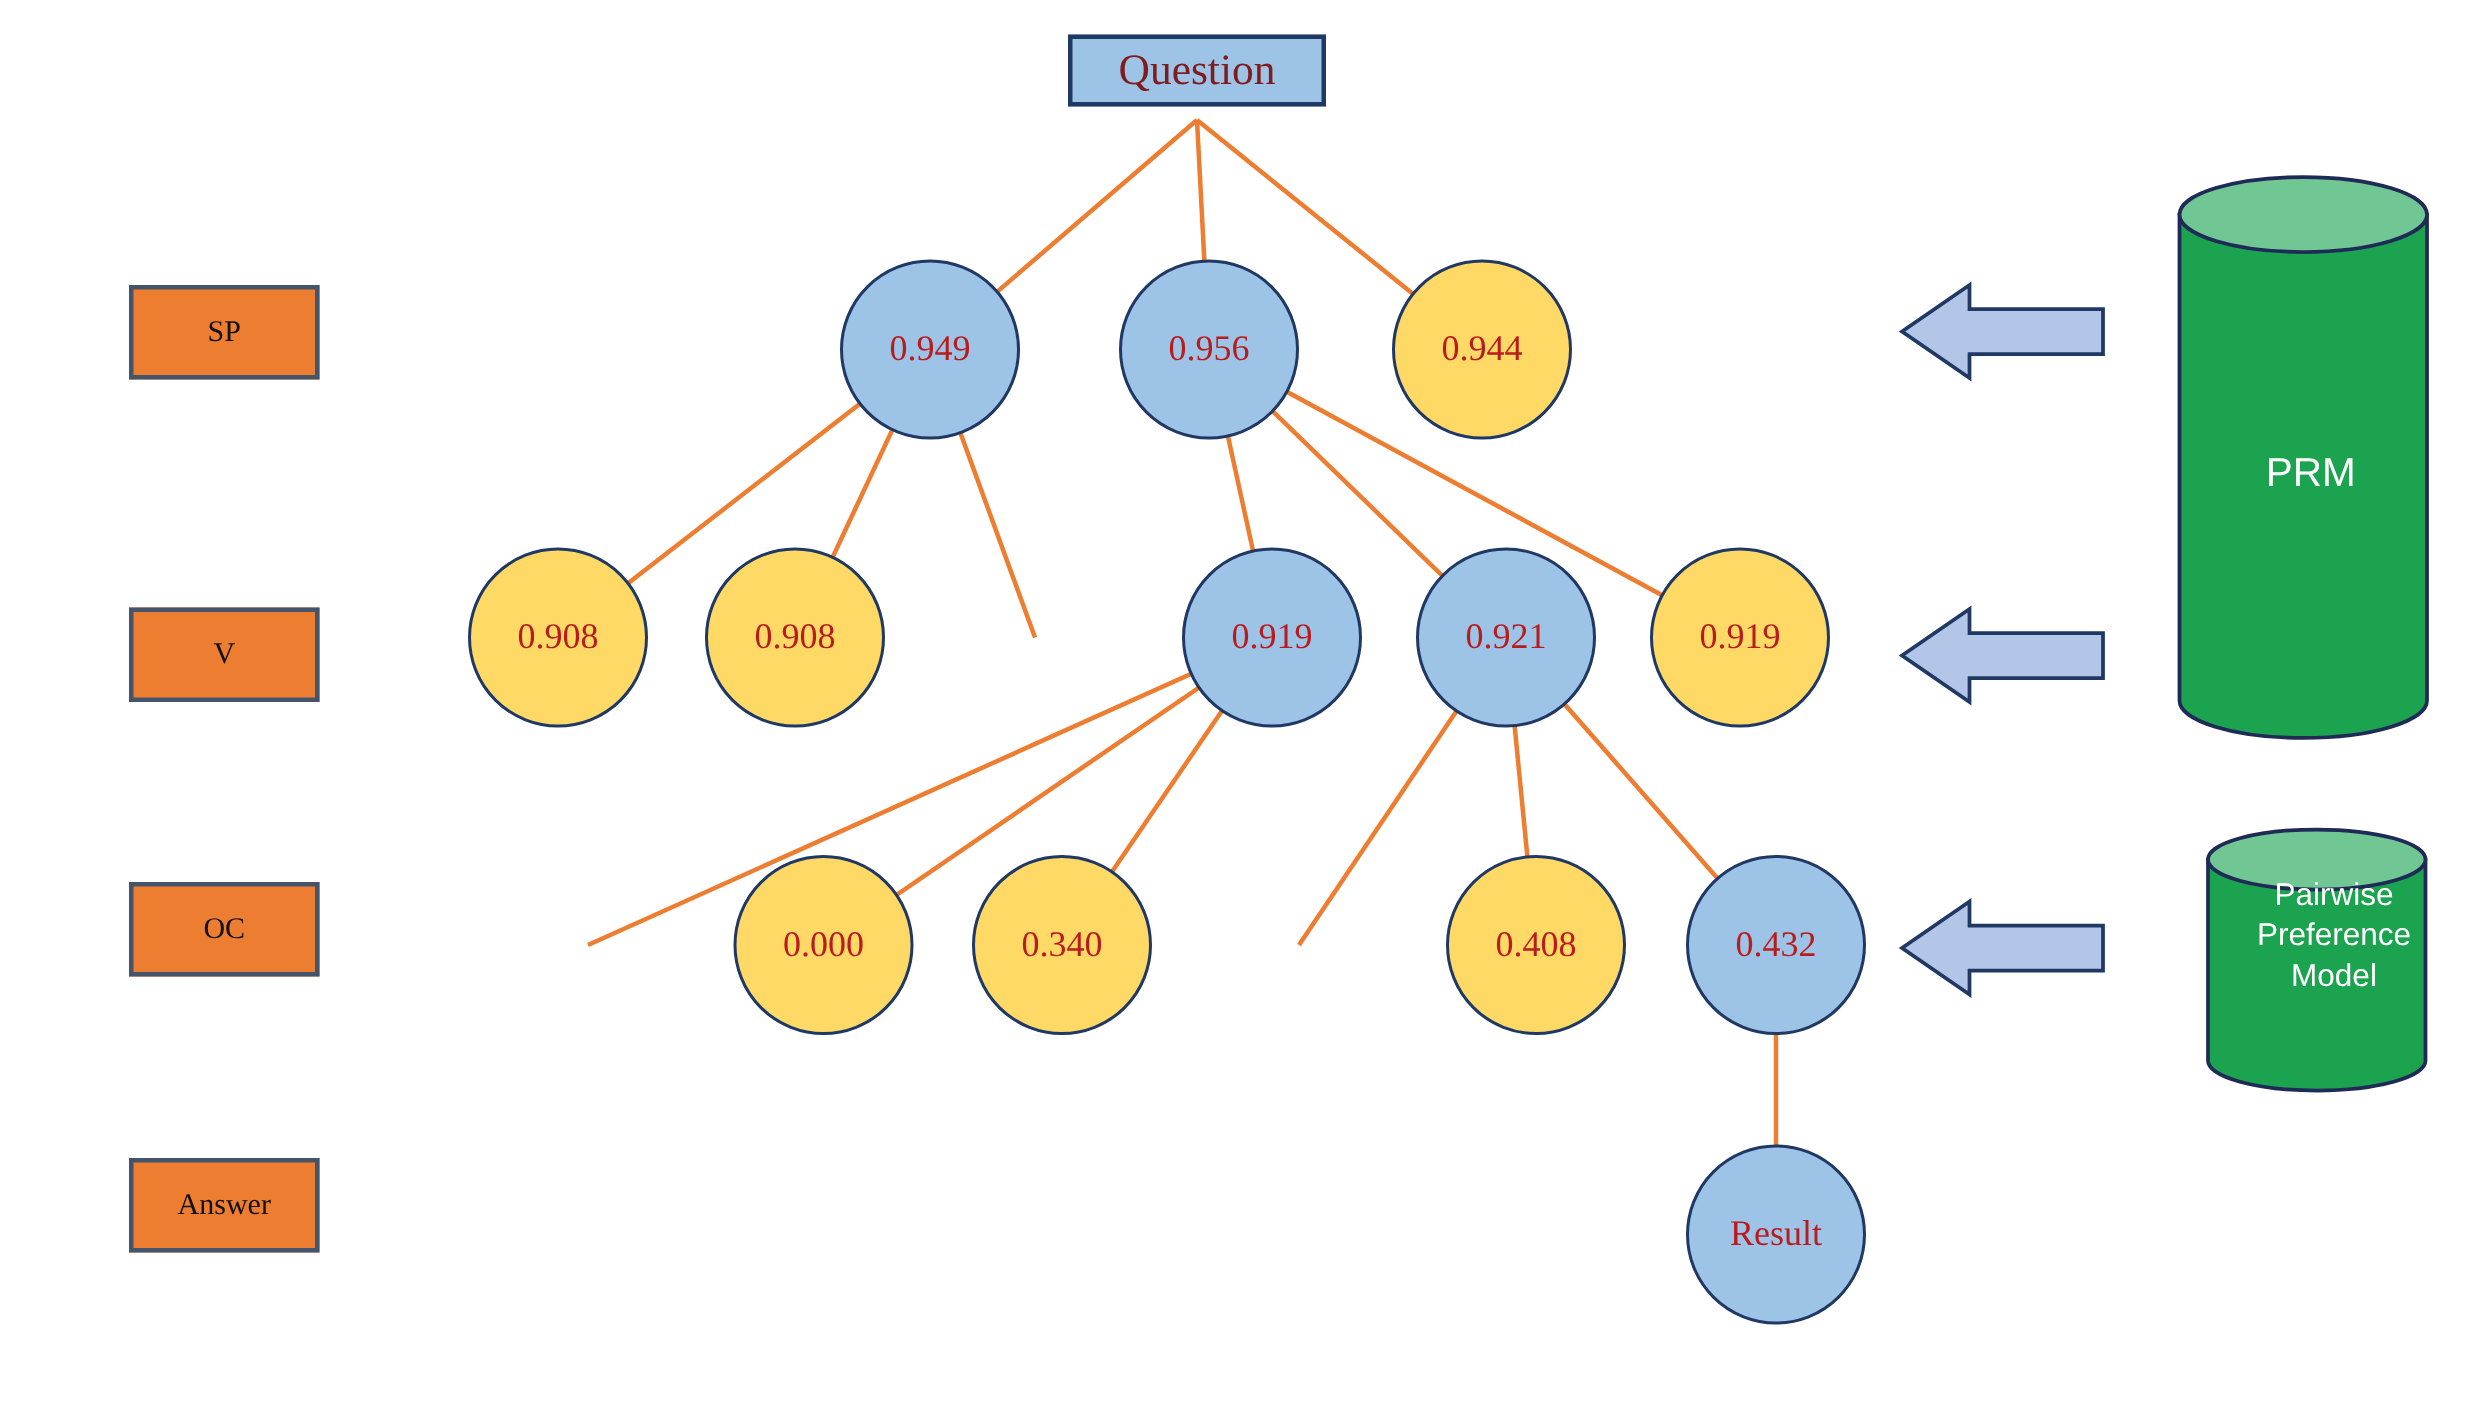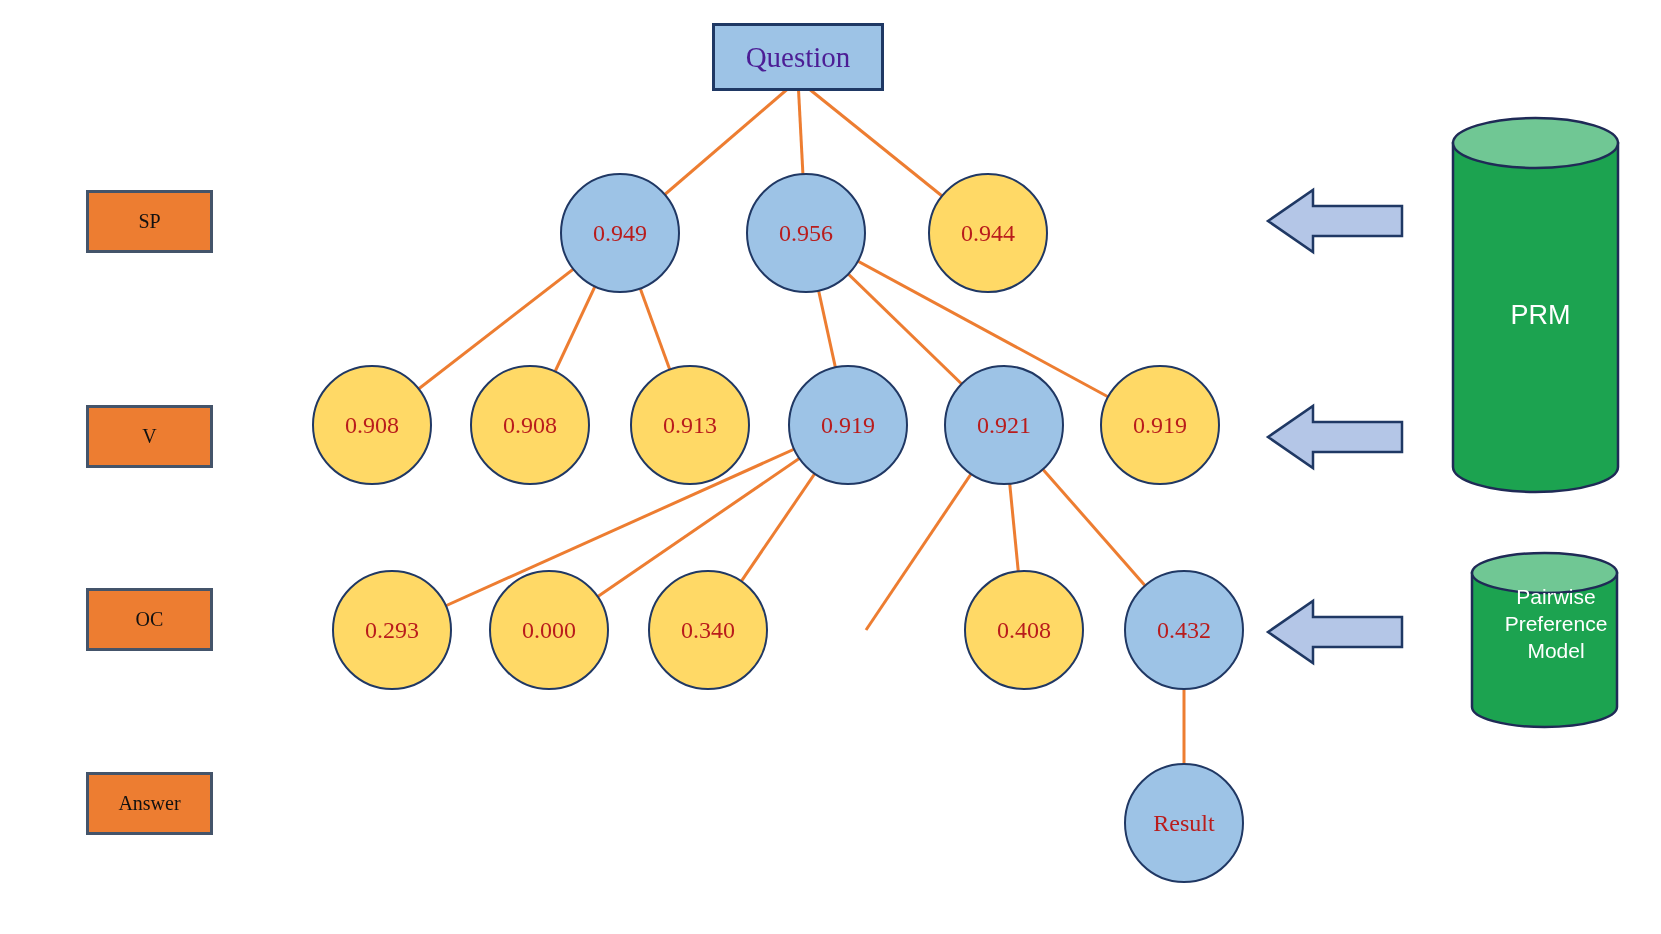--- a/index.html
+++ b/index.html
@@ -25,26 +25,26 @@
     justify-content: center;
     font-size: 24px;
     color: #b91c1c;
     z-index: 2;
   }
   .node.blue  { background: #9DC3E6; }
   .node.yellow{ background: #FFD966; }
   .qbox {
     position: absolute;
     left: 712px; top: 23px;
-    width: 172px; height: 68px;
+    width: 172px; height: 48px;
     background: #9DC3E6;
     border: 3px solid #1F3864;
     box-sizing: border-box;
     display: flex; align-items: center; justify-content: center;
-    font-size: 29px; color: #4c1d95;
+    font-size: 29px; color: #7f1d1d;
     z-index: 2;
   }
   .rowlabel {
     position: absolute;
     left: 86px;
     width: 127px; height: 63px;
     background: #ED7D31;
     border: 3px solid #44546A;
     box-sizing: border-box;
     display: flex; align-items: center; justify-content: center;
@@ -117,26 +117,24 @@
   <div class="rowlabel" style="top:405px">V</div>
   <div class="rowlabel" style="top:588px">OC</div>
   <div class="rowlabel" style="top:772px">Answer</div>
 
   <div class="node blue" style="left:560px;  top:173px">0.949</div>
   <div class="node blue" style="left:746px;  top:173px">0.956</div>
   <div class="node yellow" style="left:928px;  top:173px">0.944</div>
 
   <div class="node yellow" style="left:312px;  top:365px">0.908</div>
   <div class="node yellow" style="left:470px;  top:365px">0.908</div>
-  <div class="node yellow" style="left:630px;  top:365px">0.913</div>
   <div class="node blue" style="left:788px;  top:365px">0.919</div>
   <div class="node blue" style="left:944px;  top:365px">0.921</div>
   <div class="node yellow" style="left:1100px; top:365px">0.919</div>
 
-  <div class="node yellow" style="left:332px;  top:570px">0.293</div>
   <div class="node yellow" style="left:489px;  top:570px">0.000</div>
   <div class="node yellow" style="left:648px;  top:570px">0.340</div>
   <div class="node yellow" style="left:964px;  top:570px">0.408</div>
   <div class="node blue" style="left:1124px; top:570px">0.432</div>
 
   <div class="node blue" style="left:1124px; top:763px">Result</div>
 
   <div class="cyl-label prm-label">PRM</div>
   <div class="cyl-label ppm-label">
     <div>Pairwise</div>

